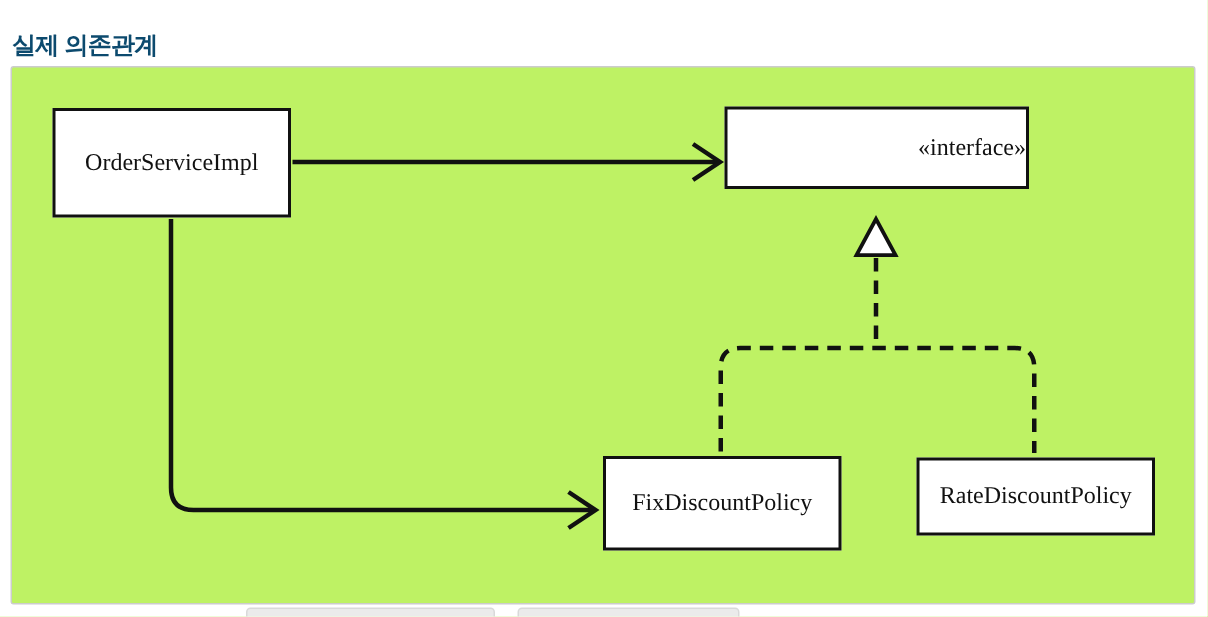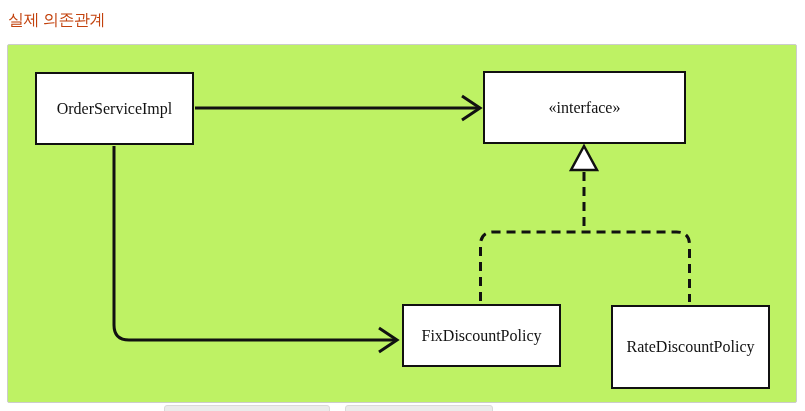--- a/index.html
+++ b/index.html
@@ -5,24 +5,24 @@
   * { margin: 0; padding: 0; box-sizing: border-box; }
   html, body {
     width: 805px; height: 411px;
     background: #ffffff;
     overflow: hidden;
     font-family: "Liberation Sans", "DejaVu Sans", sans-serif;
     position: relative;
   }
   .page-title {
     position: absolute;
-    left: 8px; top: 10px;
+    left: 8px; top: 20px;
     font-size: 16px;
-    font-weight: 400;
-    color: #c2410c;
+    font-weight: 700;
+    color: #0c4a6e;
     letter-spacing: -0.5px;
   }
   .diagram-panel {
     position: absolute;
     left: 7px; top: 44px;
     width: 790px; height: 359px;
     border: 1px solid #cccccc;
     border-radius: 2px;
     background: #bef264;
     font-family: Liberation Serif, serif;
@@ -34,23 +34,23 @@
     display: flex;
     flex-direction: column;
     align-items: center;
     justify-content: center;
     font-size: 16px;
     color: #111111;
     text-align: center;
     line-height: 1.25;
   }
   .node-order    { left: 34px;  top: 71px;  width: 159px; height: 73px; }
-  .node-policy   { left: 482px; top: 70px;  width: 203px; height: 73px; }
+  .node-policy   { left: 482px; top: 70px;  width: 203px; height: 55px; align-items: flex-end; }
   .node-fix      { left: 401px; top: 303px; width: 159px; height: 63px; }
-  .node-rate     { left: 610px; top: 304px; width: 159px; height: 84px; }
+  .node-rate     { left: 610px; top: 304px; width: 159px; height: 52px; }
   .stereotype { font-weight: 400; }
   .node-name-bold { font-weight: 700; }
   .edge-layer {
     position: absolute;
     left: 0; top: 0;
     width: 805px; height: 411px;
     pointer-events: none;
   }
   .cutoff-bar {
     position: absolute;

